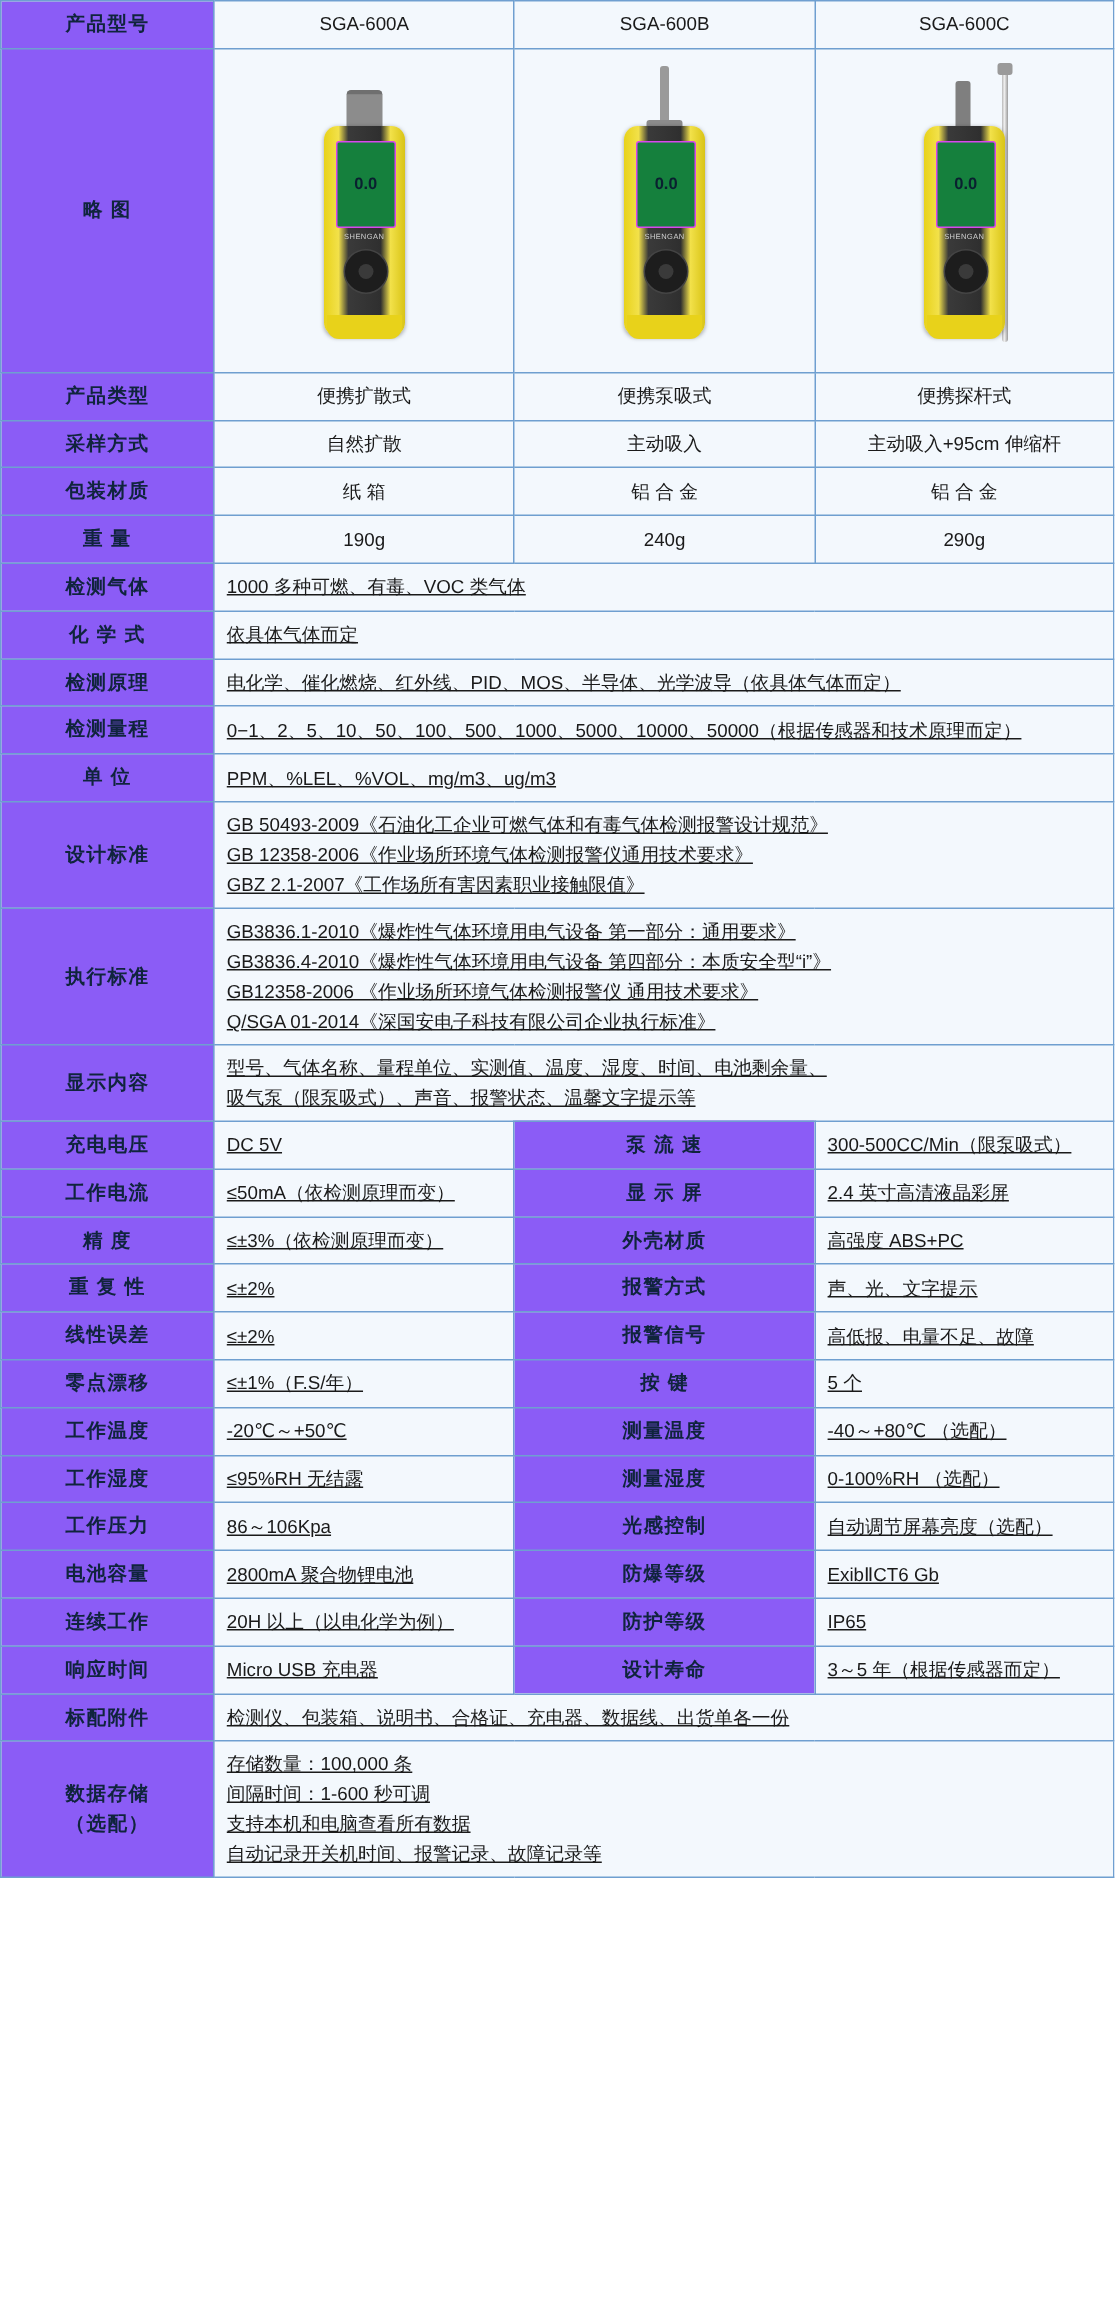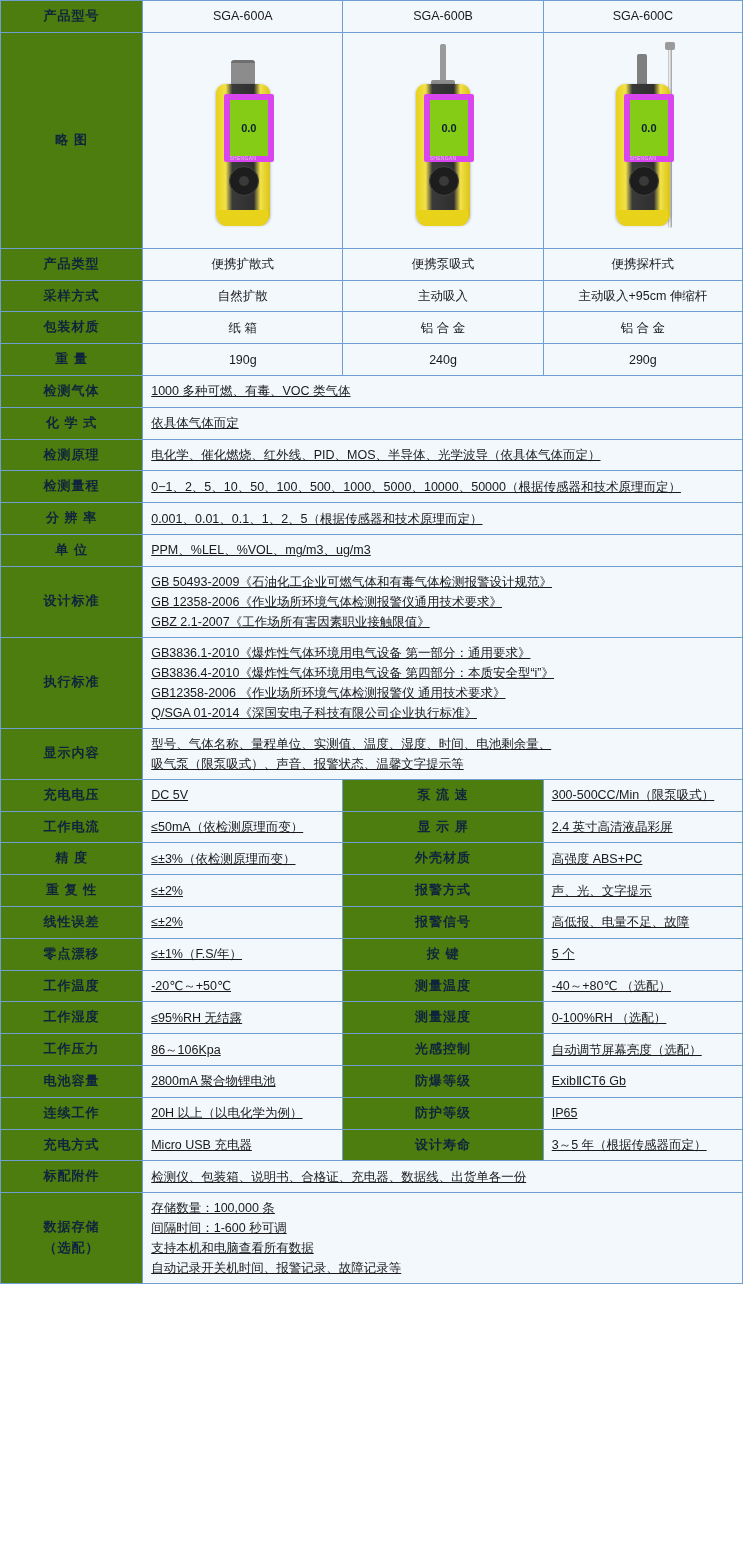--- a/index.html
+++ b/index.html
@@ -16,21 +16,21 @@
     border:1px solid #6f9fd0;
     padding:5px 8px;
     font-size:12.5px;
     color:#1a1a1a;
     line-height:1.6;
     vertical-align:middle;
     background:#f3f8fd;
     word-break:break-all;
   }
   td.label{
-    background:#4d7c0f;
+    background:#8b5cf6;
     text-align:center;
     font-weight:bold;
     color:#10243d;
     letter-spacing:1px;
     font-size:13px;
   }
   td.center{text-align:center;}
   td.val{background:#f3f8fd;text-decoration:underline;}
   .multi{white-space:pre-line;}
   
@@ -61,22 +61,22 @@
     background:linear-gradient(90deg,#e8d21a 0%,#f2e14a 18%,#3a3a3a 30%,#2f2f2f 70%,#f2e14a 82%,#d9c416 100%);
     border-radius:9px;
     box-shadow:0 1px 3px rgba(0,0,0,.35);
   }
   .dev-screen{
     position:absolute;
     left:16px;
     top:52px;
     width:38px;
     height:56px;
-    background:#84cc16;
-    border:6px solid #d946ef;
+    background:#15803d;
+    border:1px solid #d946ef;
     border-radius:2px;
     color:#0d2a3a;
     font-size:7px;
     text-align:center;
   }
   .dev-screen .rd{
     margin-top:20px;
     font-size:11px;
     font-weight:bold;
     color:#0a2030;
@@ -239,24 +239,20 @@
     </tr>
     <tr>
       <td class="label">检测原理</td>
       <td class="val" colspan="3">电化学、催化燃烧、红外线、PID、MOS、半导体、光学波导（依具体气体而定）</td>
     </tr>
     <tr>
       <td class="label">检测量程</td>
       <td class="val" colspan="3">0−1、2、5、10、50、100、500、1000、5000、10000、50000（根据传感器和技术原理而定）</td>
     </tr>
     <tr>
-      <td class="label">分 辨 率</td>
-      <td class="val" colspan="3">0.001、0.01、0.1、1、2、5（根据传感器和技术原理而定）</td>
-    </tr>
-    <tr>
       <td class="label">单  位</td>
       <td class="val" colspan="3">PPM、%LEL、%VOL、mg/m3、ug/m3</td>
     </tr>
     <tr>
       <td class="label">设计标准</td>
       <td class="val multi" colspan="3">GB 50493-2009《石油化工企业可燃气体和有毒气体检测报警设计规范》
 GB 12358-2006《作业场所环境气体检测报警仪通用技术要求》
 GBZ 2.1-2007《工作场所有害因素职业接触限值》</td>
     </tr>
     <tr>
@@ -332,21 +328,21 @@
       <td class="label">防爆等级</td>
       <td class="val">ExibⅡCT6 Gb</td>
     </tr>
     <tr>
       <td class="label">连续工作</td>
       <td class="val">20H 以上（以电化学为例）</td>
       <td class="label">防护等级</td>
       <td class="val">IP65</td>
     </tr>
     <tr>
-      <td class="label">充电方式</td>
+      <td class="label">响应时间</td>
       <td class="val">Micro USB 充电器</td>
       <td class="label">设计寿命</td>
       <td class="val">3～5 年（根据传感器而定）</td>
     </tr>
 
     <tr>
       <td class="label">标配附件</td>
       <td class="val" colspan="3">检测仪、包装箱、说明书、合格证、充电器、数据线、出货单各一份</td>
     </tr>
     <tr>

